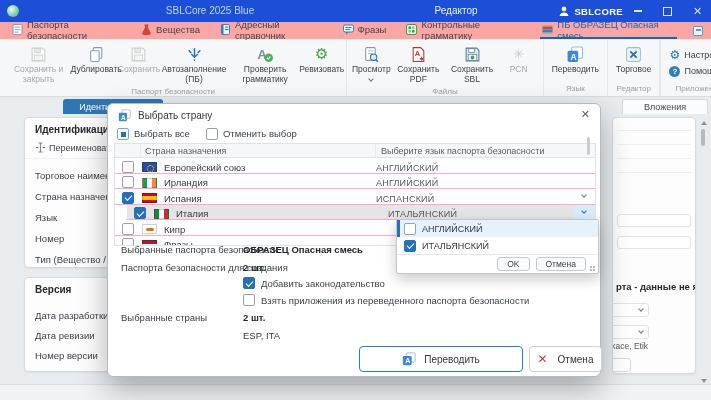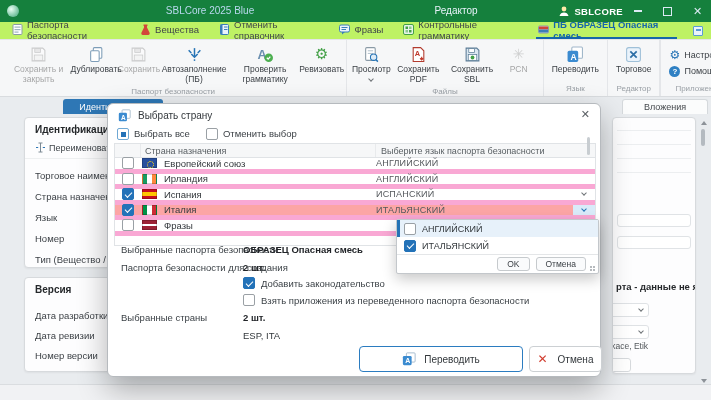--- a/index.html
+++ b/index.html
@@ -1,34 +1,34 @@
 <!DOCTYPE html>
 <html><head>
 <meta charset="utf-8">
 <style>
   * { margin:0; padding:0; box-sizing:border-box; }
   html,body { width:711px; height:400px; overflow:hidden; }
   body { font-family:"Liberation Sans", sans-serif; font-size:10px; color:#3c4146; background:#e9ecef; position:relative; }
 
   
-  .titlebar { position:absolute; top:0; left:0; right:0; height:22px; background:#15803d; display:flex; align-items:center; color:#fff; }
+  .titlebar { position:absolute; top:0; left:0; right:0; height:22px; background:#1d4ed8; display:flex; align-items:center; color:#fff; }
   .logo { position:absolute; left:7px; top:5px; width:12px; height:12px; border-radius:50%; background:radial-gradient(circle at 35% 35%, #eafff4, #6fbf9a 70%); }
   .app-title { position:absolute; left:150px; top:0; width:120px; height:22px; line-height:22px; text-align:center; color:#b9d8ee; font-size:10px; }
   .win-section { position:absolute; left:420px; top:0; width:72px; height:22px; line-height:22px; text-align:center; color:#e8f2fa; font-size:10px; }
   .user-chip { position:absolute; right:88px; top:0; height:22px; display:flex; align-items:center; gap:4px; font-weight:bold; font-size:9.5px; letter-spacing:.3px; }
   .win-controls { position:absolute; right:8px; top:0; height:22px; display:flex; align-items:center; gap:19px; }
   .wc { width:11px; height:11px; display:flex; align-items:center; justify-content:center; cursor:pointer; color:#dceaf5; }
   .wc-min::after { content:""; width:8px; height:2px; background:#dceaf5; }
   .wc-max::after { content:""; width:7px; height:7px; border:1.4px solid #dceaf5; }
   .wc-close { font-size:11px; }
 
   
-  .tabstrip { position:absolute; top:22px; left:0; right:0; height:18px; background:#bef264; border-bottom:1px solid #e4e6e8; display:flex; align-items:stretch; padding-left:10px; gap:16px; }
+  .tabstrip { position:absolute; top:22px; left:0; right:0; height:18px; background:#fca5a5; border-bottom:1px solid #e4e6e8; display:flex; align-items:stretch; padding-left:10px; gap:16px; }
   .mtab { display:flex; align-items:center; gap:4px; font-size:9.5px; color:#3f454a; cursor:pointer; border-bottom:2px solid transparent; padding:0 2px; }
-  .mtab.active { color:#1566aa; font-weight:bold; border-bottom-color:#1566aa; }
+  .mtab.active { color:#1566aa; font-weight:normal; border-bottom-color:#1566aa; }
   .ti { width:11px; height:11px; flex:none; }
   .pin-win { margin-left:auto; margin-right:8px; align-self:center; width:11px; height:10px; border:1px solid #5b9bd5; background:#eaf3fb; border-radius:1px; position:relative; cursor:pointer; }
   .pin-win::after { content:""; position:absolute; left:2px; top:2px; width:5px; height:2px; background:#5b9bd5; }
 
   
   .ribbon { position:absolute; top:40px; left:0; right:0; height:57px; background:#f6f7f8; border-bottom:1px solid #d9dcdf; display:flex; }
   .rgroup { display:flex; flex-direction:column; border-right:1px solid #e4e6e9; padding:0 2px; }
   .rbtns { display:flex; align-items:flex-start; flex:1; padding:3px 2px 0; }
   .rbtn { display:flex; flex-direction:column; align-items:center; max-width:72px; min-width:40px; padding:1px 4px; text-align:center; font-size:8.5px; line-height:1.15; color:#3a3f44; cursor:pointer; border-radius:3px; }
   .rbtn.disabled { opacity:.45; filter:grayscale(100%); cursor:default; }
@@ -85,22 +85,22 @@
   .cb.checked { background:#2372b8; border-color:#2372b8; }
   .cb.checked::after { content:""; position:absolute; left:2px; top:2.5px; width:6px; height:3px; border-left:1.6px solid #fff; border-bottom:1.6px solid #fff; transform:rotate(-45deg); }
   .cb.indet { border-color:#6fa8d4; }
   .cb.indet::after { content:""; position:absolute; left:2.5px; top:2.5px; width:5px; height:5px; background:#2372b8; }
 
   .dtable { position:absolute; left:6px; top:39px; width:482px; height:103px; border:1px solid #e0e3e6; overflow:hidden; background:#fff; }
   .thead { height:14px; background:#f6f7f8; border-bottom:1px solid #e0e3e6; display:flex; align-items:center; font-size:9px; color:#5a6064; }
   .th-cb { width:26px; border-right:1px solid #e8eaec; height:100%; }
   .th-country { width:235px; padding-left:4px; border-right:1px solid #e8eaec; height:100%; display:flex; align-items:center; }
   .th-lang { flex:1; padding-left:5px; }
-  .trow { height:15.5px; display:flex; align-items:center; border-bottom:5px solid #f9a8d4; cursor:pointer; }
-  .trow.hl { background:#fca5a5; }
+  .trow { height:15.5px; display:flex; align-items:flex-end; border-bottom:1px solid #f9a8d4; cursor:pointer; }
+  .trow.hl { background:#e5e5e5;margin-left:12px; }
   .tc-cb { width:26px; display:flex; justify-content:center; }
   .tc-country { width:235px; display:flex; align-items:center; gap:7px; padding-left:1px; font-size:9.5px; color:#33383c; }
   .tc-lang { flex:1; font-size:9px; color:#55595d; letter-spacing:.2px; display:flex; align-items:center; }
   .tc-chev { width:22px; height:100%; display:none; align-items:center; justify-content:center; }
   .tc-chev.show { display:flex; }
   .trow.hl .tc-chev { background:#d9ebf9; }
   .dtable-thumb { position:absolute; right:2px; top:33px; width:3px; height:18px; background:#c8cdd1; border-radius:2px; }
 
   .flag { width:15px; height:10px; border:1px solid rgba(0,0,0,.18); display:inline-block; flex:none; }
   .flag-eu { background:#274f9e; position:relative; }
@@ -169,21 +169,21 @@
       </svg>
     <span>Вещества</span>
   </div>
   <div class="mtab">
     <svg class="ti" viewBox="0 0 11 11">
         <rect x="1.5" y="0.5" width="8" height="10" rx="1" fill="#eaf3fb" stroke="#3b7fb8"></rect>
         <rect x="1.5" y="0.5" width="2" height="10" fill="#3b7fb8"></rect>
         <rect x="5" y="2.5" width="3.5" height="1" fill="#3b7fb8"></rect>
         <rect x="5" y="5" width="3.5" height="1" fill="#3b7fb8"></rect>
       </svg>
-    <span>Отменить справочник</span>
+    <span>Адресный справочник</span>
   </div>
   <div class="mtab">
     <svg class="ti" viewBox="0 0 11 11">
         <rect x="0.5" y="1" width="10" height="7" rx="1.5" fill="#eaf3fb" stroke="#3b7fb8"></rect>
         <path d="M3 8l0 2.5L6 8z" fill="#3b7fb8"></path>
         <rect x="2.5" y="3" width="6" height="1" fill="#3b7fb8"></rect>
         <rect x="2.5" y="5" width="4.5" height="1" fill="#3b7fb8"></rect>
       </svg>
     <span>Фразы</span>
   </div>
@@ -508,20 +508,31 @@
         <div class="tc-lang">ИТАЛЬЯНСКИЙ</div>
         <div class="tc-chev show">
             <span class="chv" style="border-color:#2573b5;"></span>
           </div>
       </div>
       <div class="trow">
         <div class="tc-cb">
             <span class="cb"></span>
           </div>
         <div class="tc-country">
+            <span class="flag flag-cy"></span>
+            <span>Кипр</span>
+          </div>
+        <div class="tc-lang"></div>
+
+      </div>
+      <div class="trow">
+        <div class="tc-cb">
+            <span class="cb"></span>
+          </div>
+        <div class="tc-country">
             <span class="flag flag-lv"></span>
             <span>Фразы</span>
           </div>
         <div class="tc-lang"></div>
 
       </div>
     </div>
     <div class="dtable-thumb" style="right:10px;"></div>
 
     <div class="popup">

